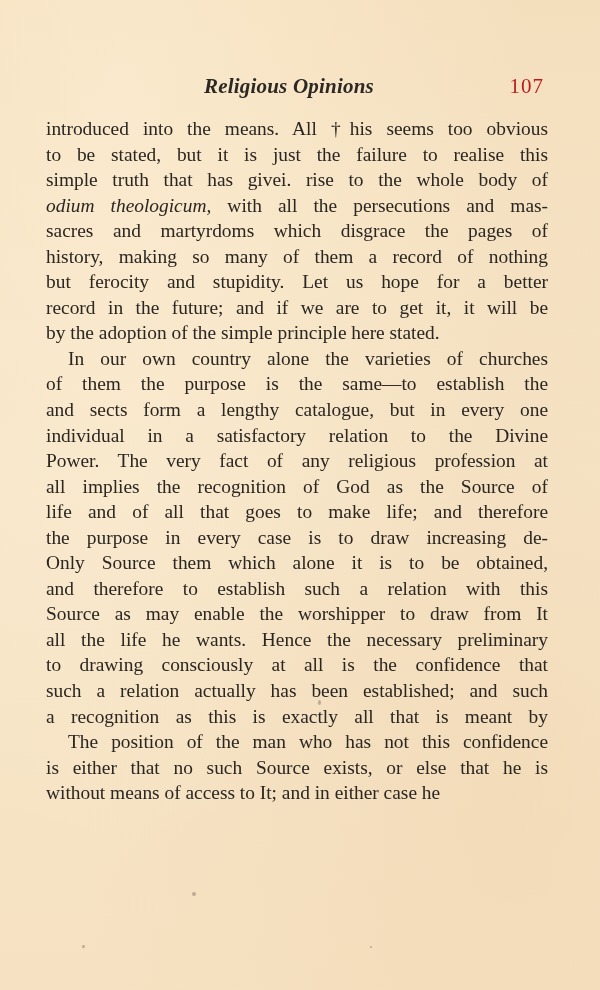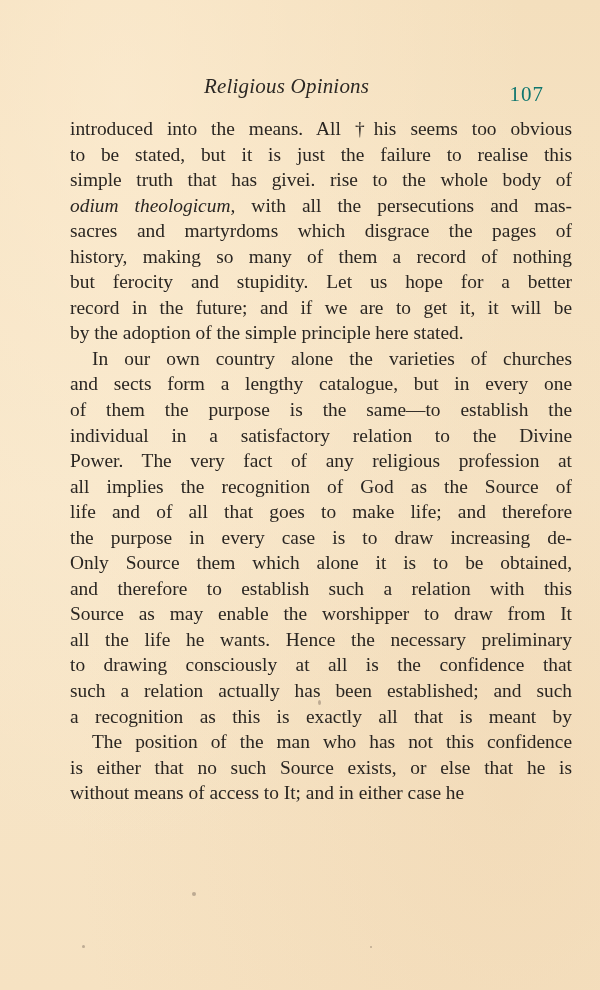--- a/index.html
+++ b/index.html
@@ -32,38 +32,38 @@
       height: 30px;
     }
     .running-title {
       position: absolute;
       left: 158px;
       top: 0;
       font-style: italic;
       font-size: 21px;
       letter-spacing: 0.2px;
       color: #2c2824;
+      font-weight: bold;
     }
     .page-number {
       position: absolute;
       right: 2px;
-      top: 8px;
+      top: 0;
       font-size: 21px;
       letter-spacing: 1px;
-      color: #0f766e;
+      color: #b91c1c;
       text-align: right;
     }
     .body-text {
       position: absolute;
       top: 116px;
       left: 46px;
       width: 502px;
       font-size: 19.4px;
       line-height: 25.55px;
-      margin-left: 24px;
     }
     .line {
       display: block;
       white-space: nowrap;
       text-align: justify;
       text-align-last: justify;
       height: 25.55px;
       overflow: visible;
     }
     .line.last {
@@ -98,22 +98,22 @@
         <span class="line"><span>simple truth that has givei. rise to the whole body of</span></span>
         <span class="line"><em>odium theologicum,</em><span> with all the persecutions and mas-</span></span>
         <span class="line"><span>sacres and martyrdoms which disgrace the pages of</span></span>
         <span class="line"><span>history, making so many of them a record of nothing</span></span>
         <span class="line"><span>but ferocity and stupidity.  Let us hope for a better</span></span>
         <span class="line"><span>record in the future; and if we are to get it, it will be</span></span>
         <span class="line last"><span>by the adoption of the simple principle here stated.</span></span>
       </div>
       <div class="paragraph">
         <span class="line indent"><span>In our own country alone the varieties of churches</span></span>
+        <span class="line"><span>of them the purpose is the same—to establish the</span></span>
         <span class="line"><span>and sects form a lengthy catalogue, but in every one</span></span>
-        <span class="line"><span>of them the purpose is the same—to establish the</span></span>
         <span class="line"><span>individual in a satisfactory relation to the Divine</span></span>
         <span class="line"><span>Power.  The very fact of any religious profession at</span></span>
         <span class="line"><span>all implies the recognition of God as the Source of</span></span>
         <span class="line"><span>life and of all that goes to make life; and therefore</span></span>
         <span class="line"><span>the purpose in every case is to draw increasing de-</span></span>
         <span class="line"><span>Only Source them which alone it is to be obtained,</span></span>
         <span class="line"><span>and therefore to establish such a relation with this</span></span>
         <span class="line"><span>Source as may enable the worshipper to draw from It</span></span>
         <span class="line"><span>all the life he wants.  Hence the necessary preliminary</span></span>
         <span class="line"><span>to drawing consciously at all is the confidence that</span></span>

